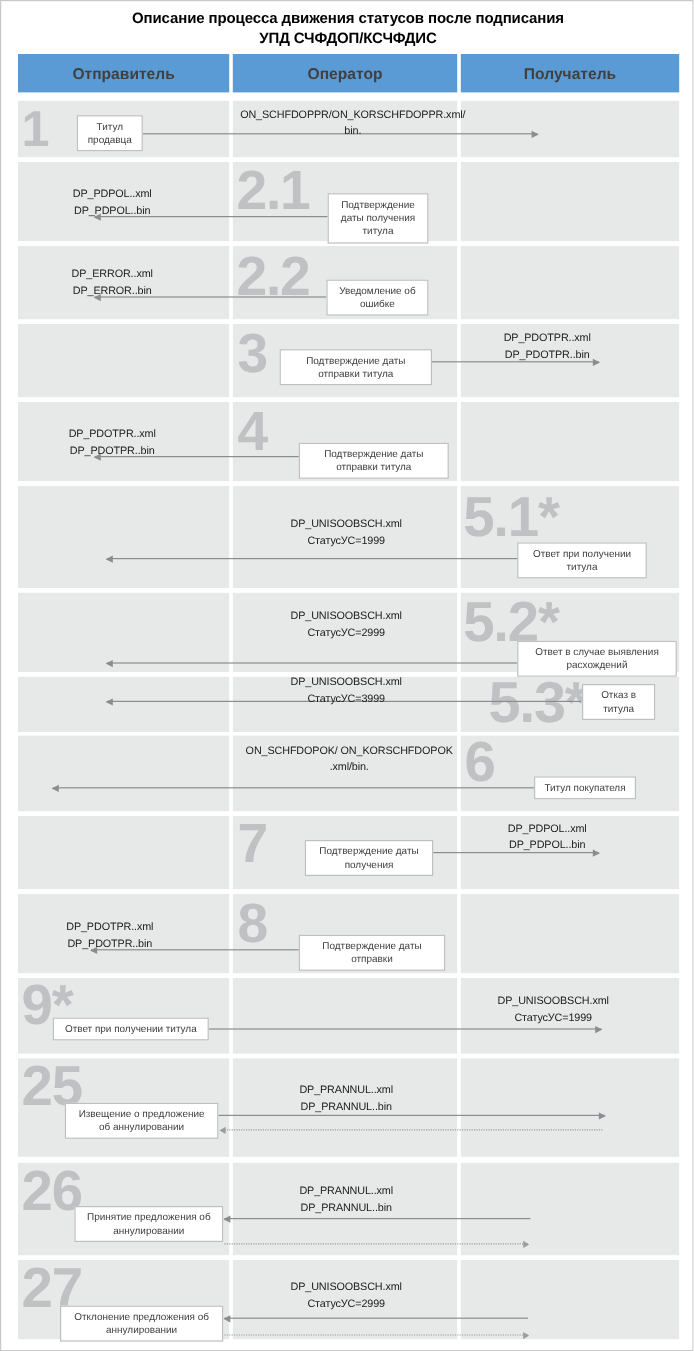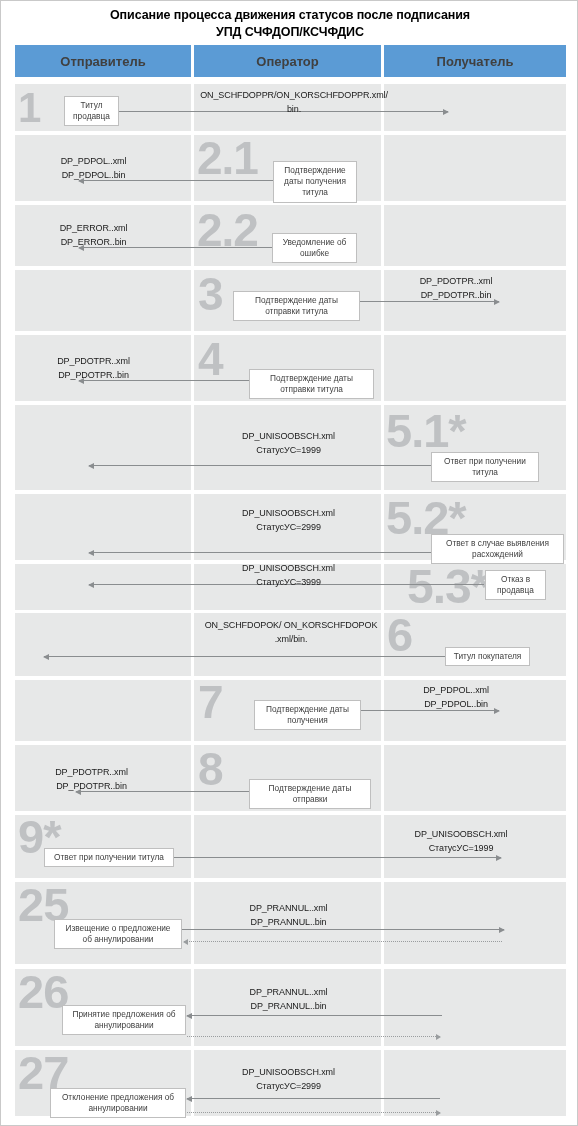--- a/index.html
+++ b/index.html
@@ -219,21 +219,21 @@
 
   <div class="row" style="top:563px;height:46px;">
     <div class="cell c0"></div>
     <div class="cell c1"></div>
     <div class="cell c2"></div>
     <div class="stepno" style="left:406px;top:-1px;font-size:48px;">5.3*</div>
     <div class="arrow left" style="left:88px;top:20px;width:395px;"></div>
     <div class="msg" style="left:205px;top:-2px;width:165px;">DP_UNISOOBSCH.xml
 СтатусУС=3999</div>
     <div class="lbl" style="left:484px;top:6px;width:61px;">Отказ в
-продавца</div>
+титула</div>
   </div>
 
   <div class="row" style="top:612px;height:63px;">
     <div class="cell c0"></div>
     <div class="cell c1"></div>
     <div class="cell c2"></div>
     <div class="stepno" style="left:386px;top:-2px;font-size:47px;">6</div>
     <div class="arrow left" style="left:43px;top:43px;width:403px;"></div>
     <div class="msg" style="left:193px;top:6px;width:194px;">ON_SCHFDOPOK/ ON_KORSCHFDOPOK
 .xml/bin.</div>

